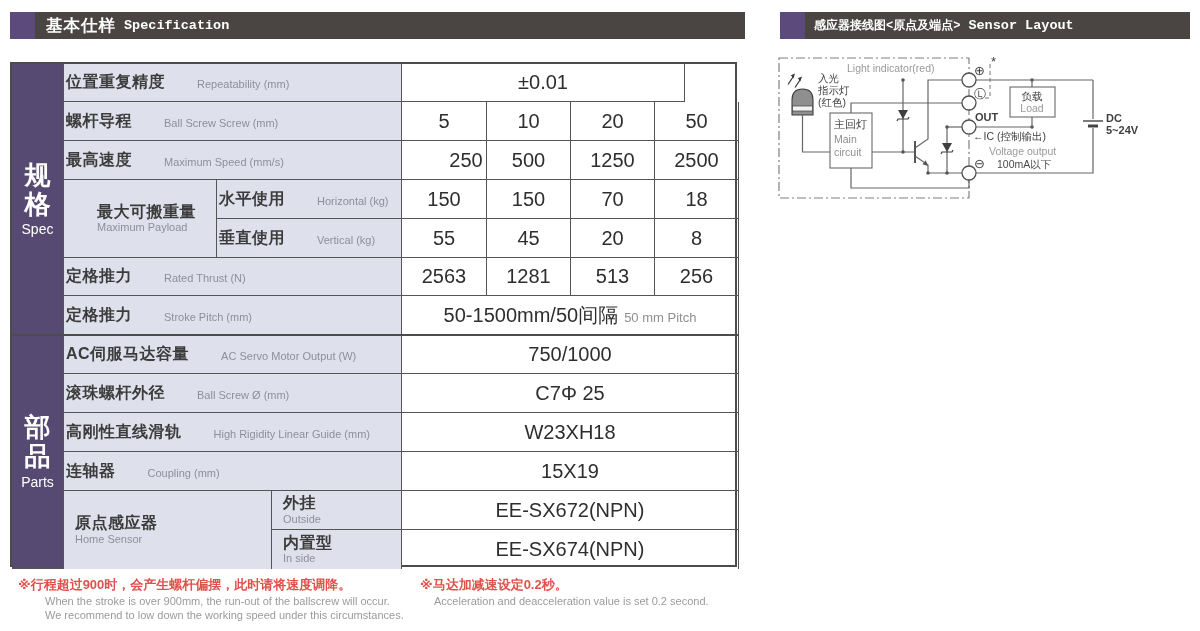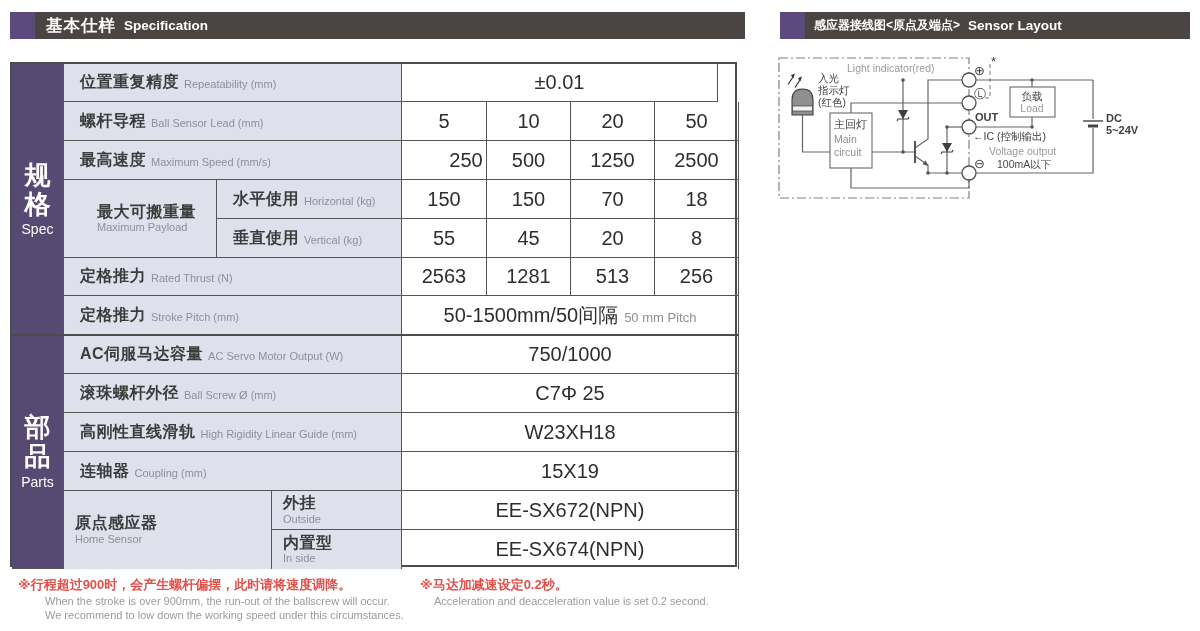--- a/index.html
+++ b/index.html
@@ -2,28 +2,28 @@
 <html><head>
 <meta charset="utf-8">
 <style>
   html,body{margin:0;padding:0;}
   body{
     width:1200px;height:631px;position:relative;background:#ffffff;
     font-family:"Liberation Sans","DejaVu Sans",sans-serif;
     -webkit-font-smoothing:antialiased;overflow:hidden;color:#2e2e2e;
   }
   
-  .hbar{position:absolute;height:27px;background:#4a4442;display:flex;align-items:center;}
+  .hbar{position:absolute;height:27px;background:#4a4442;display:flex;align-items:center;font-family:Liberation Mono, monospace;}
   .hbar .sq{position:absolute;left:0;top:0;width:25px;height:27px;background:#5c4a7d;}
   .hbar .zh{color:#fff;font-weight:700;font-size:16.5px;margin-left:36px;letter-spacing:1px;white-space:nowrap;}
   .hbar .en{color:#fff;font-size:13.5px;margin-left:8px;font-weight:600;white-space:nowrap;}
   
   .tbl{position:absolute;left:10px;top:62px;width:727px;height:505px;border:2px solid #4c4c4c;box-sizing:border-box;background:#fff;}
   .cell{position:absolute;box-sizing:border-box;border-right:1px solid #555;border-bottom:1px solid #555;}
-  .lab{background:#dee0eb;display:flex;align-items:center;padding-left:16px;}
+  .lab{background:#dee0eb;display:flex;align-items:center;padding-left:2px;gap:27px;}
   .lab .zh{font-size:16px;font-weight:700;color:#3c3c3c;letter-spacing:.5px;white-space:nowrap;}
   .lab .en{font-size:11px;color:#8f8f9c;margin-left:5px;white-space:nowrap;padding-top:3px;}
   .lab2{background:#dee0eb;display:flex;flex-direction:column;justify-content:center;padding-left:11px;}
   .lab2 .zh{font-size:16px;font-weight:700;color:#3c3c3c;letter-spacing:.5px;line-height:1.15;}
   .lab2 .en{font-size:11px;color:#8f8f9c;line-height:1.15;}
   .val{display:flex;align-items:center;justify-content:center;font-size:20px;color:#2e2e2e;white-space:nowrap;}
   .val .note{font-size:13px;color:#8f8f8f;margin-left:6px;padding-top:4px;}
   .side{background:#564a72;display:flex;flex-direction:column;align-items:center;justify-content:center;color:#fff;}
   .side .c{font-size:26px;font-weight:700;line-height:1.1;}
   .side .e{font-size:14px;margin-top:3px;}
@@ -59,25 +59,25 @@
   <div class="cell side" style="left:0;top:271px;width:52px;height:234px;">
     <span class="c">部</span>
     <span class="c">品</span>
     <span class="e">Parts</span>
   </div>
 
   <div class="cell lab" style="left:52px;top:0;width:338px;height:38px;">
     <span class="zh">位置重复精度</span>
     <span class="en">Repeatability (mm)</span>
   </div>
-  <div class="cell val" style="left:390px;top:0;width:316px;height:38px;">±0.01</div>
+  <div class="cell val" style="left:390px;top:0;width:283px;height:38px;">±0.01</div>
 
   <div class="cell lab" style="left:52px;top:38px;width:338px;height:39px;">
     <span class="zh">螺杆导程</span>
-    <span class="en">Ball Sensor Lead (mm)</span>
+    <span class="en">Ball Screw Screw (mm)</span>
   </div>
   <div class="cell val" style="left:390px;top:38px;width:85px;height:39px;">5</div>
   <div class="cell val" style="left:475px;top:38px;width:84px;height:39px;">10</div>
   <div class="cell val" style="left:559px;top:38px;width:84px;height:39px;">20</div>
   <div class="cell val" style="left:643px;top:38px;width:84px;height:39px;">50</div>
 
   <div class="cell lab" style="left:52px;top:77px;width:338px;height:39px;">
     <span class="zh">最高速度</span>
     <span class="en">Maximum Speed (mm/s)</span>
   </div>

